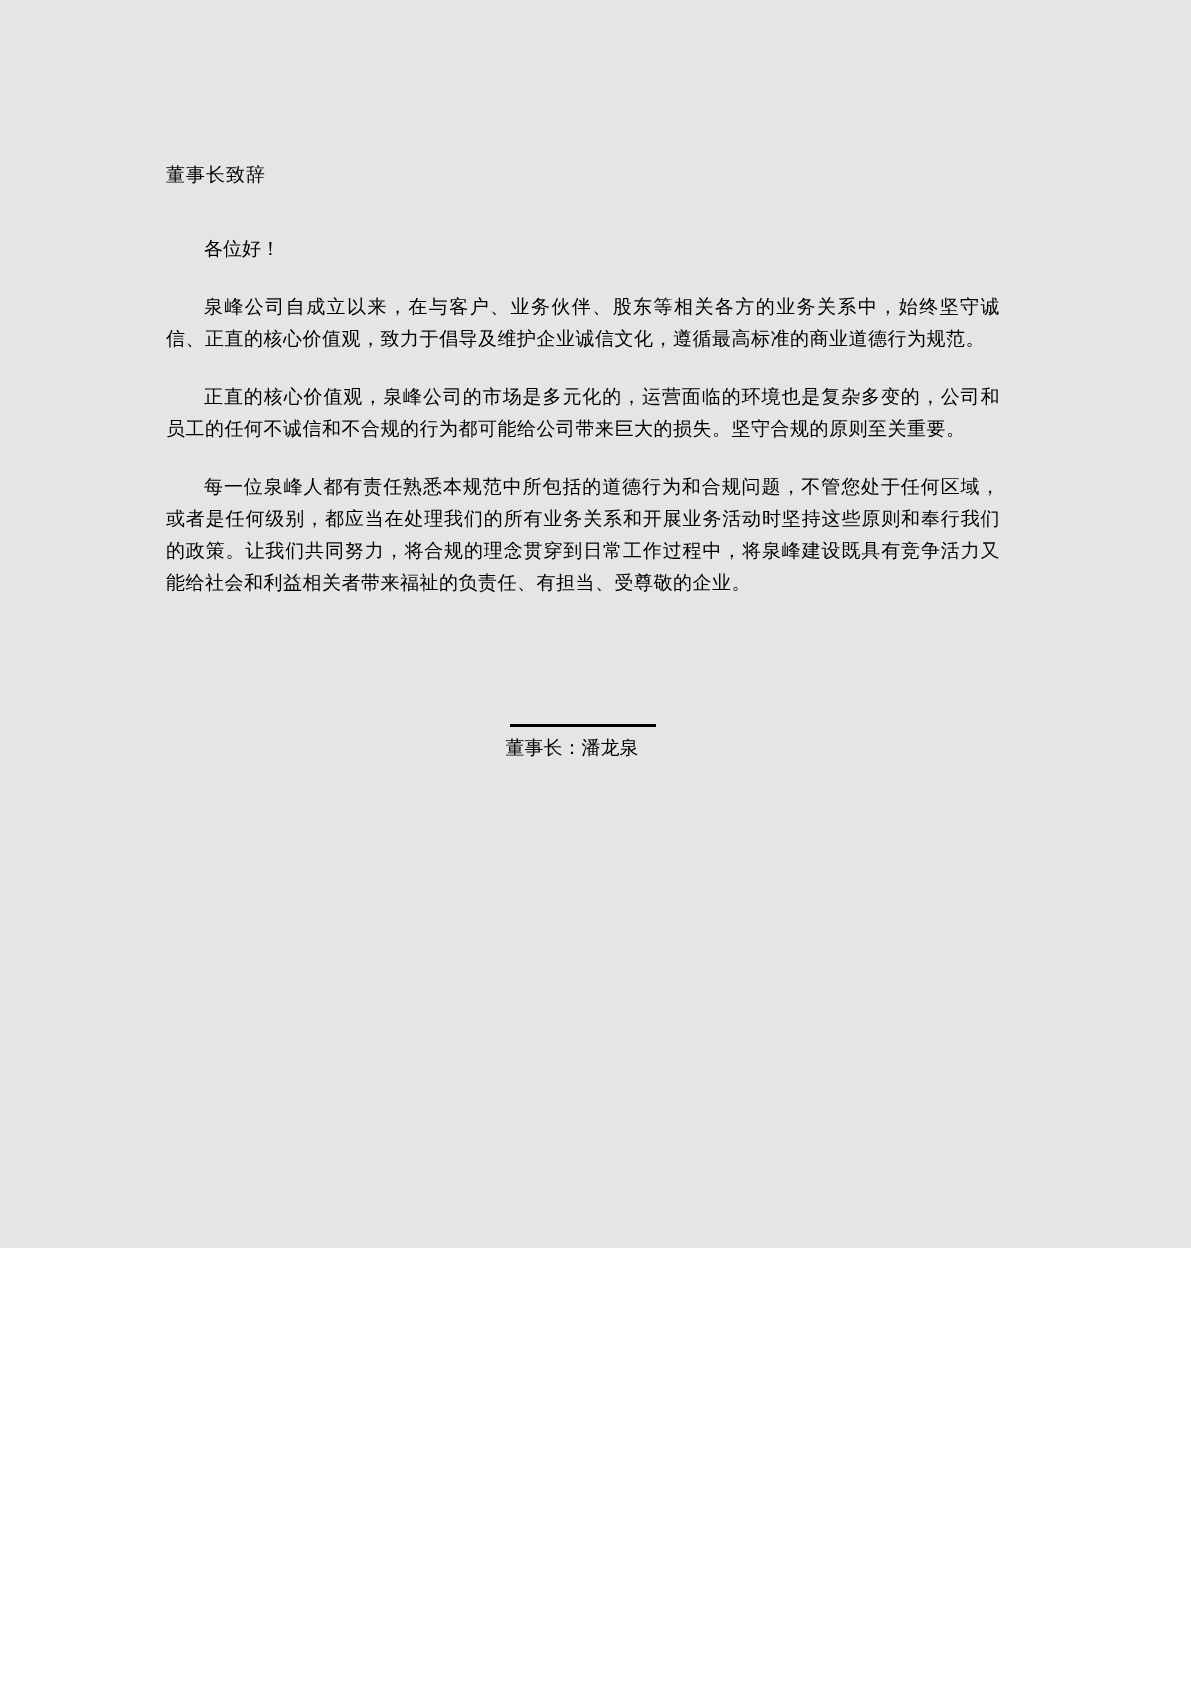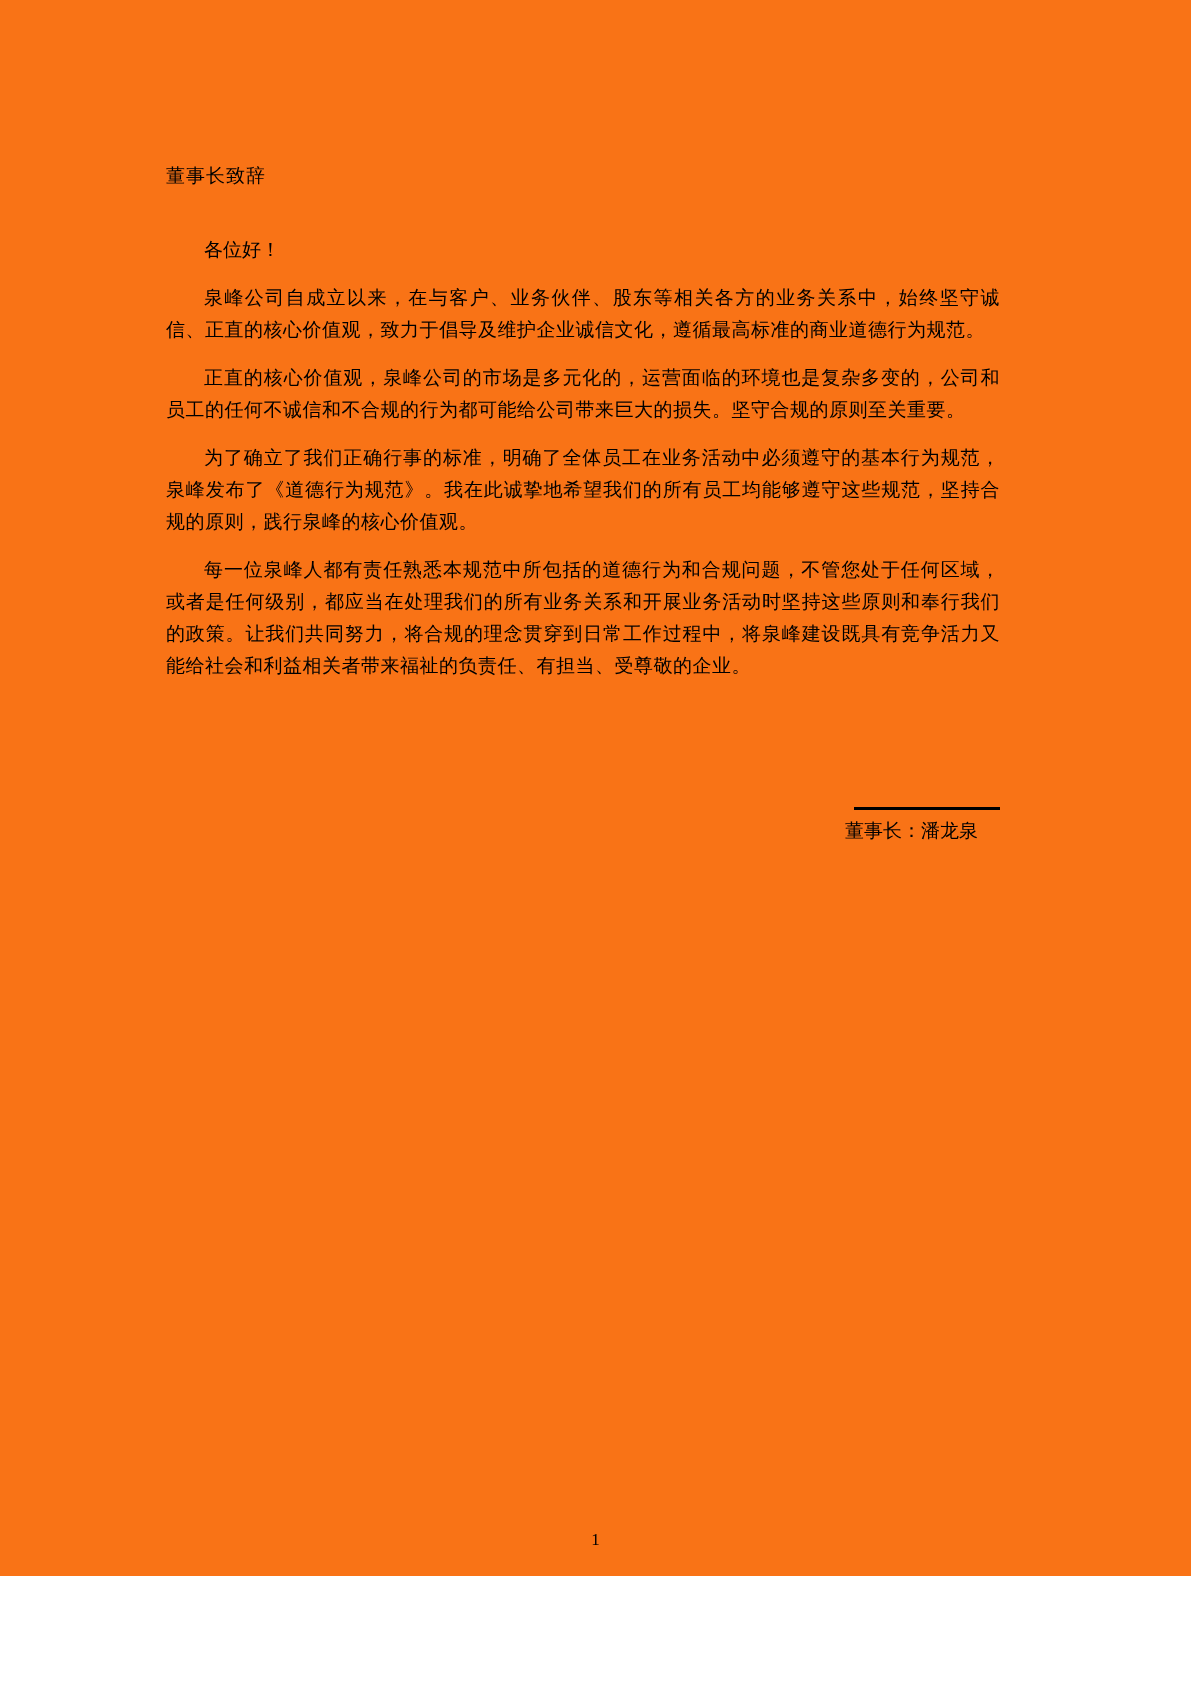--- a/index.html
+++ b/index.html
@@ -6,54 +6,55 @@
   html, body {
     width: 1191px;
     height: 1684px;
     background: #ffffff;
     font-family: "Liberation Serif", "DejaVu Serif", serif;
     color: #000000;
   }
   .page {
     position: relative;
     width: 1191px;
-    height: 1576px;
-    background: #f97316;
+    height: 1248px;
+    background: #e5e5e5;
     overflow: hidden;
+    font-family: Liberation Mono, monospace;
   }
   .content {
     position: absolute;
     top: 160px;
     left: 166px;
     right: 191px;
   }
   .title {
     font-size: 19px;
     font-weight: normal;
     line-height: 32px;
     letter-spacing: 1px;
   }
   .greeting {
     margin-top: 42px;
     font-size: 19px;
     line-height: 32px;
     text-indent: 2em;
   }
   .para {
-    margin-top: 16px;
+    margin-top: 26px;
     font-size: 19px;
     line-height: 32px;
     text-indent: 2em;
     text-align: justify;
     text-justify: inter-ideograph;
     letter-spacing: 0.5px;
   }
   .signature {
     margin-top: 114px;
-    text-align: right;
+    text-align: center;
   }
   .sig-line {
     display: inline-block;
     width: 146px;
     border-top: 3px solid #000000;
     margin-right: 0;
   }
   .sig-text {
     font-size: 19px;
     line-height: 30px;
@@ -76,21 +77,20 @@
 <div class="page">
   <div class="content">
     <h1 class="title">董事长致辞</h1>
 
     <p class="greeting">各位好！</p>
 
     <p class="para">泉峰公司自成立以来，在与客户、业务伙伴、股东等相关各方的业务关系中，始终坚守诚信、正直的核心价值观，致力于倡导及维护企业诚信文化，遵循最高标准的商业道德行为规范。</p>
 
     <p class="para">正直的核心价值观，泉峰公司的市场是多元化的，运营面临的环境也是复杂多变的，公司和员工的任何不诚信和不合规的行为都可能给公司带来巨大的损失。坚守合规的原则至关重要。</p>
 
-    <p class="para">为了确立了我们正确行事的标准，明确了全体员工在业务活动中必须遵守的基本行为规范，泉峰发布了《道德行为规范》。我在此诚挚地希望我们的所有员工均能够遵守这些规范，坚持合规的原则，践行泉峰的核心价值观。</p>
 
     <p class="para">每一位泉峰人都有责任熟悉本规范中所包括的道德行为和合规问题，不管您处于任何区域，或者是任何级别，都应当在处理我们的所有业务关系和开展业务活动时坚持这些原则和奉行我们的政策。让我们共同努力，将合规的理念贯穿到日常工作过程中，将泉峰建设既具有竞争活力又能给社会和利益相关者带来福祉的负责任、有担当、受尊敬的企业。</p>
 
     <div class="signature">
       <span class="sig-line"></span>
       <div class="sig-text">董事长：潘龙泉</div>
     </div>
   </div>
 
   <div class="page-number">1</div>

